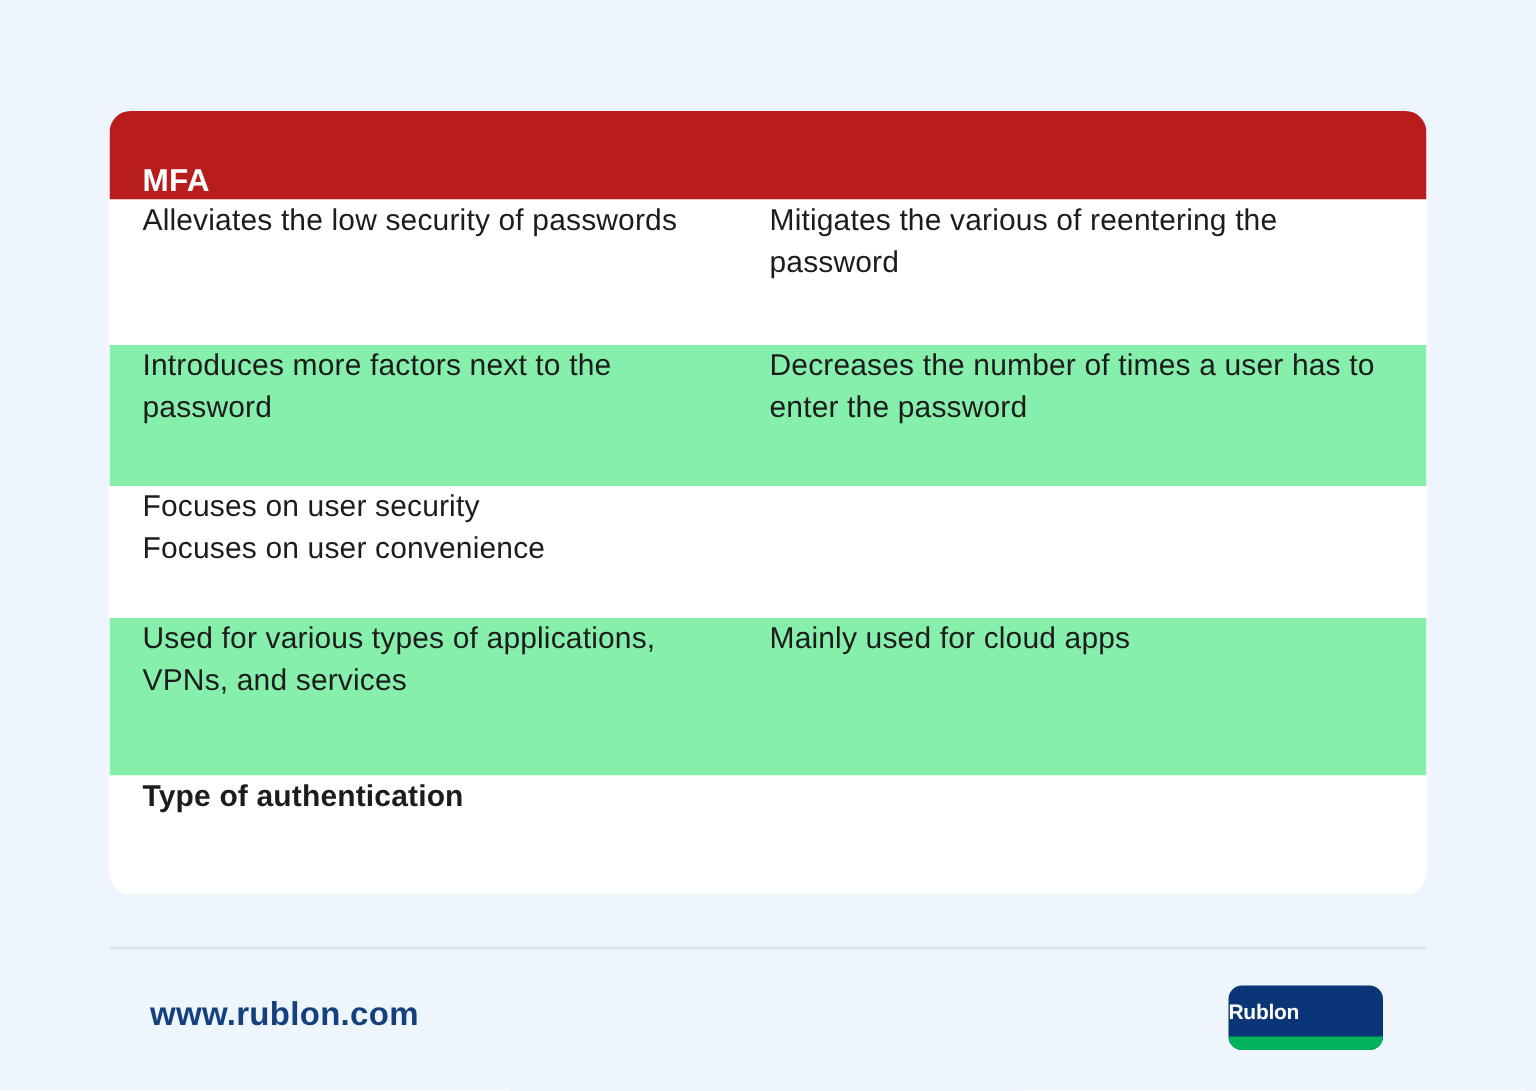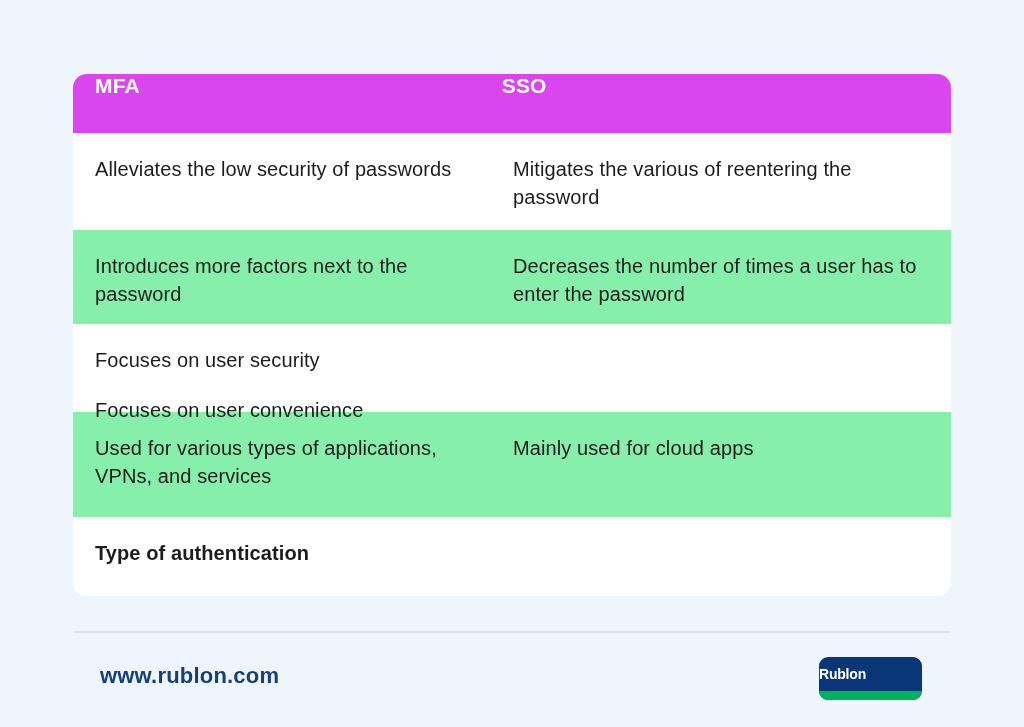--- a/index.html
+++ b/index.html
@@ -31,22 +31,22 @@
     width: 878px;
     height: 522px;
     background: #ffffff;
     border-radius: 14px;
     overflow: hidden;
   }
 
   .card-header {
     display: flex;
     height: 59px;
-    background: #d946ef;
-    align-items: flex-start;
+    background: #b91c1c;
+    align-items: flex-end;
   }
   .card-header .col {
     color: #ffffff;
     font-size: 21px;
     font-weight: bold;
     letter-spacing: 0.2px;
   }
 
   .row {
     display: flex;
@@ -60,21 +60,21 @@
     font-size: 20px;
     line-height: 28px;
     color: #1c1c1c;
     letter-spacing: 0.1px;
   }
 
   
   .col-1 { width: 418px; padding-left: 22px; }
   .col-2 { width: 460px; padding-left: 22px; padding-right: 26px; }
 
-  .row .cell { padding-top: 22px; }
+  .row .cell { }
 
   .row-h1 { height: 97px; }
   .row-h2 { height: 94px; }
   .row-h3 { height: 88px; flex-direction: column; }
   .row-h4 { height: 105px; justify-content: flex-end; }
   .row-h5 { height: 79px; font-weight: bold; }
 
   
   .divider {
     position: absolute;
@@ -129,21 +129,20 @@
 </style>
 </head>
 <body>
 
 <div class="page">
 
   <div class="card">
 
     <div class="card-header">
       <div class="col col-1">MFA</div>
-      <div class="col col-2">SSO</div>
     </div>
 
     <div class="row plain row-h1">
       <div class="cell col-1">Alleviates the low security of passwords</div>
       <div class="cell col-2">Mitigates the various of reentering the password</div>
     </div>
 
     <div class="row alt row-h2">
       <div class="cell col-1">Introduces more factors next to the password</div>
       <div class="cell col-2">Decreases the number of times a user has to enter the password</div>

